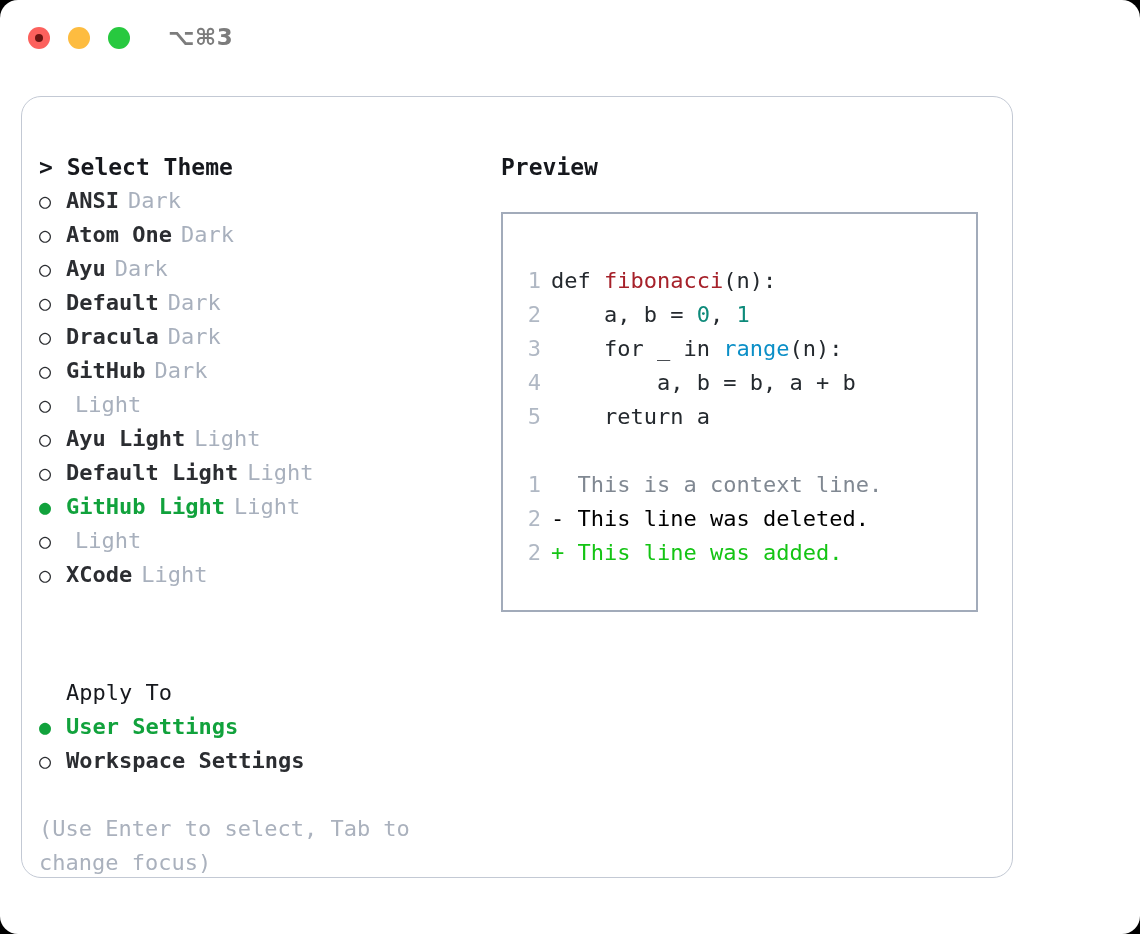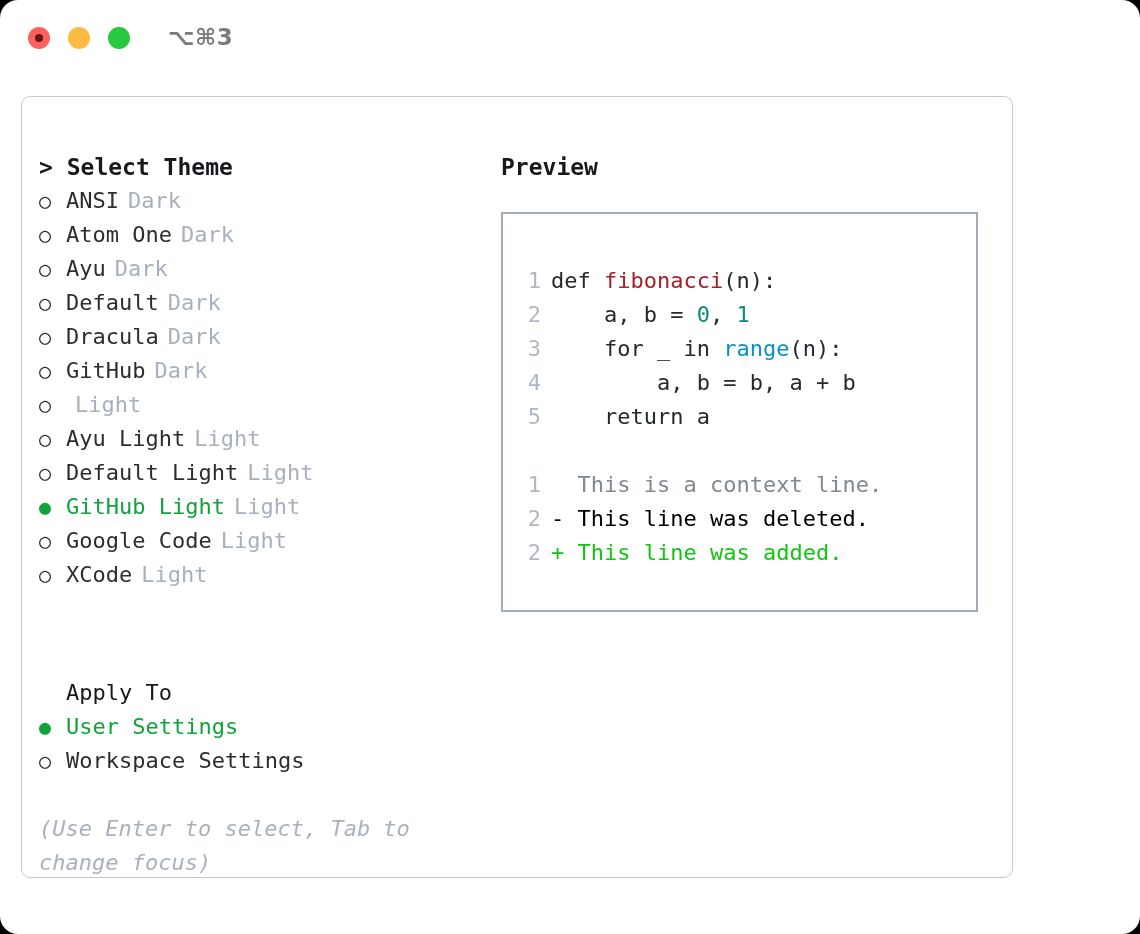--- a/index.html
+++ b/index.html
@@ -72,21 +72,21 @@
 
   
   .panel {
     position: absolute;
     left: 21px;
     top: 96px;
     width: 992px;
     height: 782px;
     box-sizing: border-box;
     border: 1.5px solid #c3c9d4;
-    border-radius: 9px;
+    border-radius: 20px;
     background: #ffffff;
   }
 
   .panel-inner {
     position: absolute;
     left: 0; top: 0;
     width: 100%;
     height: 100%;
   }
 
@@ -115,21 +115,21 @@
     color: #2b2d31;
   }
   .marker {
     width: 27px;
     flex: 0 0 27px;
     font-size: 20px;
     color: #2b2d31;
     display: inline-block;
   }
   .marker.sel { color: #11a23c; }
-  .opt-label { color: #2b2d31; }
+  .opt-label { color: #2b2d31; font-weight: bold; }
   .opt-row.selected .opt-label { color: #11a23c; }
   .opt-suffix {
     color: #a8b0bd;
     margin-left: 9px;
   }
 
   .group-title {
     font-size: 22px;
     line-height: 34px;
     color: #16181d;
@@ -140,21 +140,20 @@
 
   .spacer-lg { height: 52px; }
   .spacer-md { height: 34px; }
 
   .hint {
     font-size: 22px;
     line-height: 34px;
     color: #aab1bd;
     white-space: pre-wrap;
     width: 420px;
-    font-style: italic;
   }
 
   
   .right-col {
     position: absolute;
     left: 479px;
     top: 53px;
     width: 490px;
   }
 
@@ -215,21 +214,21 @@
             <div class="opt-row"><span class="marker">○</span><span class="opt-label">ANSI</span><span class="opt-suffix">Dark</span></div>
             <div class="opt-row"><span class="marker">○</span><span class="opt-label">Atom One</span><span class="opt-suffix">Dark</span></div>
             <div class="opt-row"><span class="marker">○</span><span class="opt-label">Ayu</span><span class="opt-suffix">Dark</span></div>
             <div class="opt-row"><span class="marker">○</span><span class="opt-label">Default</span><span class="opt-suffix">Dark</span></div>
             <div class="opt-row"><span class="marker">○</span><span class="opt-label">Dracula</span><span class="opt-suffix">Dark</span></div>
             <div class="opt-row"><span class="marker">○</span><span class="opt-label">GitHub</span><span class="opt-suffix">Dark</span></div>
             <div class="opt-row"><span class="marker">○</span><span class="opt-suffix">Light</span></div>
             <div class="opt-row"><span class="marker">○</span><span class="opt-label">Ayu Light</span><span class="opt-suffix">Light</span></div>
             <div class="opt-row"><span class="marker">○</span><span class="opt-label">Default Light</span><span class="opt-suffix">Light</span></div>
             <div class="opt-row selected"><span class="marker sel">●</span><span class="opt-label">GitHub Light</span><span class="opt-suffix">Light</span></div>
-            <div class="opt-row"><span class="marker">○</span><span class="opt-label">Google Code</span><span class="opt-suffix">Light</span></div>
+            <div class="opt-row"><span class="marker">○</span><span class="opt-suffix">Light</span></div>
             <div class="opt-row"><span class="marker">○</span><span class="opt-label">XCode</span><span class="opt-suffix">Light</span></div>
           </div>
         <div class="spacer-lg"></div>
         <div class="group-title">Apply To</div>
         <div id="apply-list">
             <div class="opt-row selected"><span class="marker sel">●</span><span class="opt-label">User Settings</span></div>
             <div class="opt-row"><span class="marker">○</span><span class="opt-label">Workspace Settings</span></div>
           </div>
         <div class="spacer-md"></div>
         <div class="hint">(Use Enter to select, Tab to change focus)</div>

